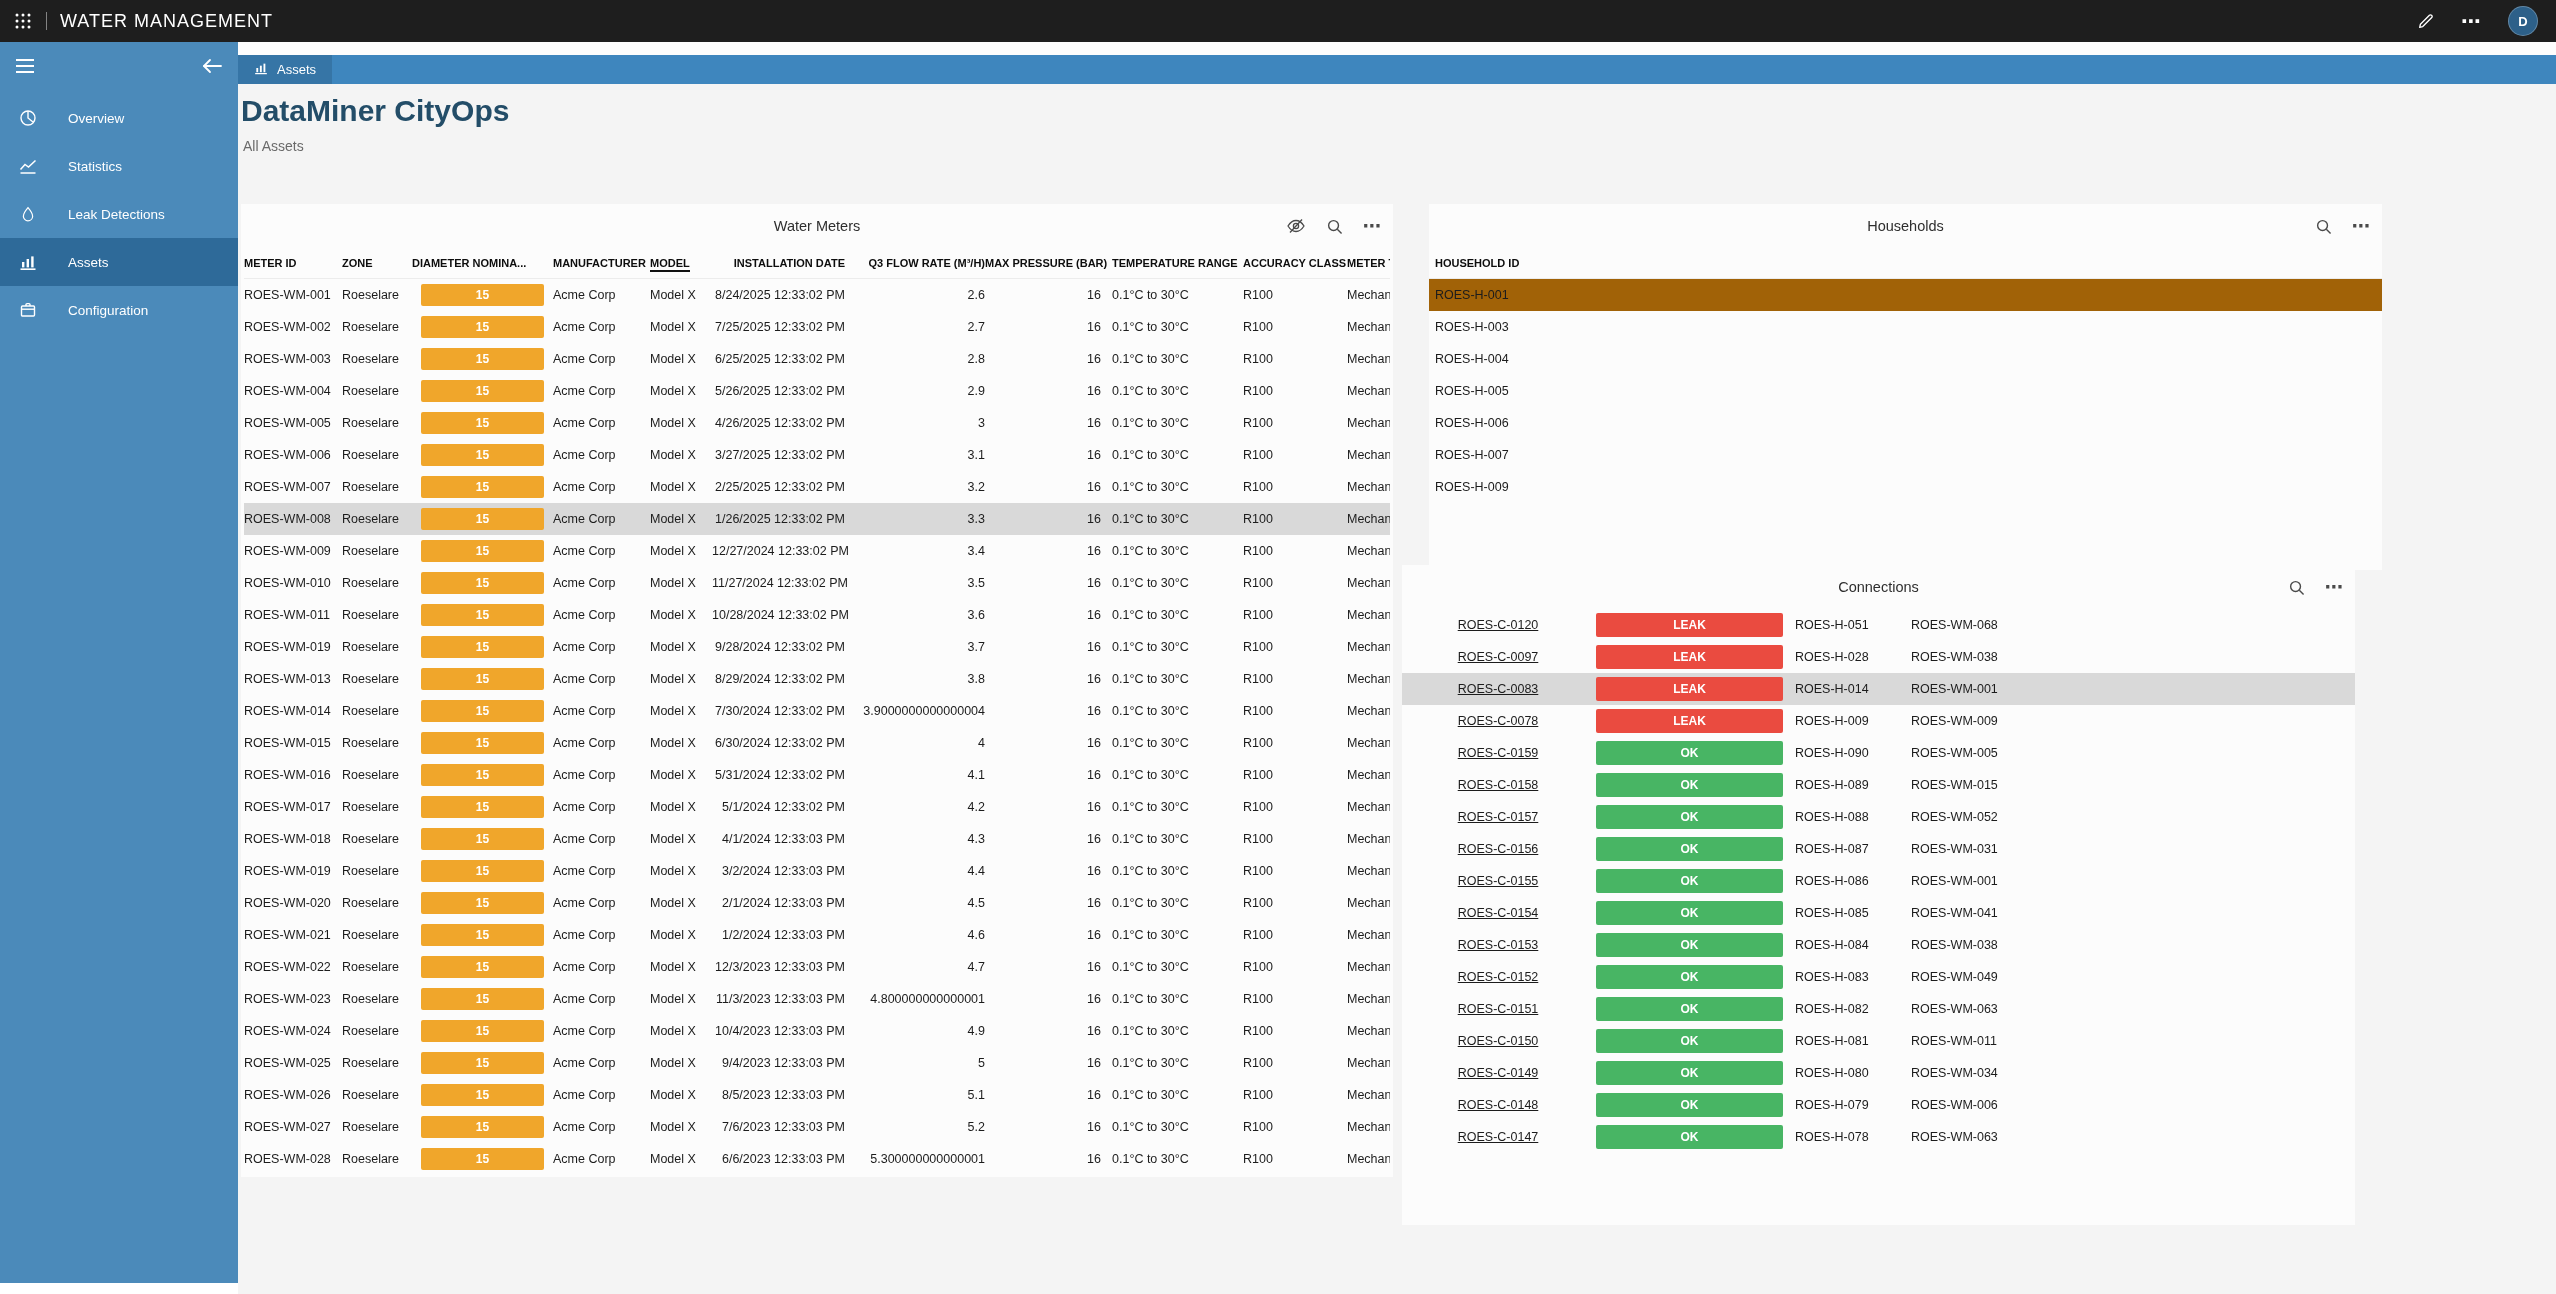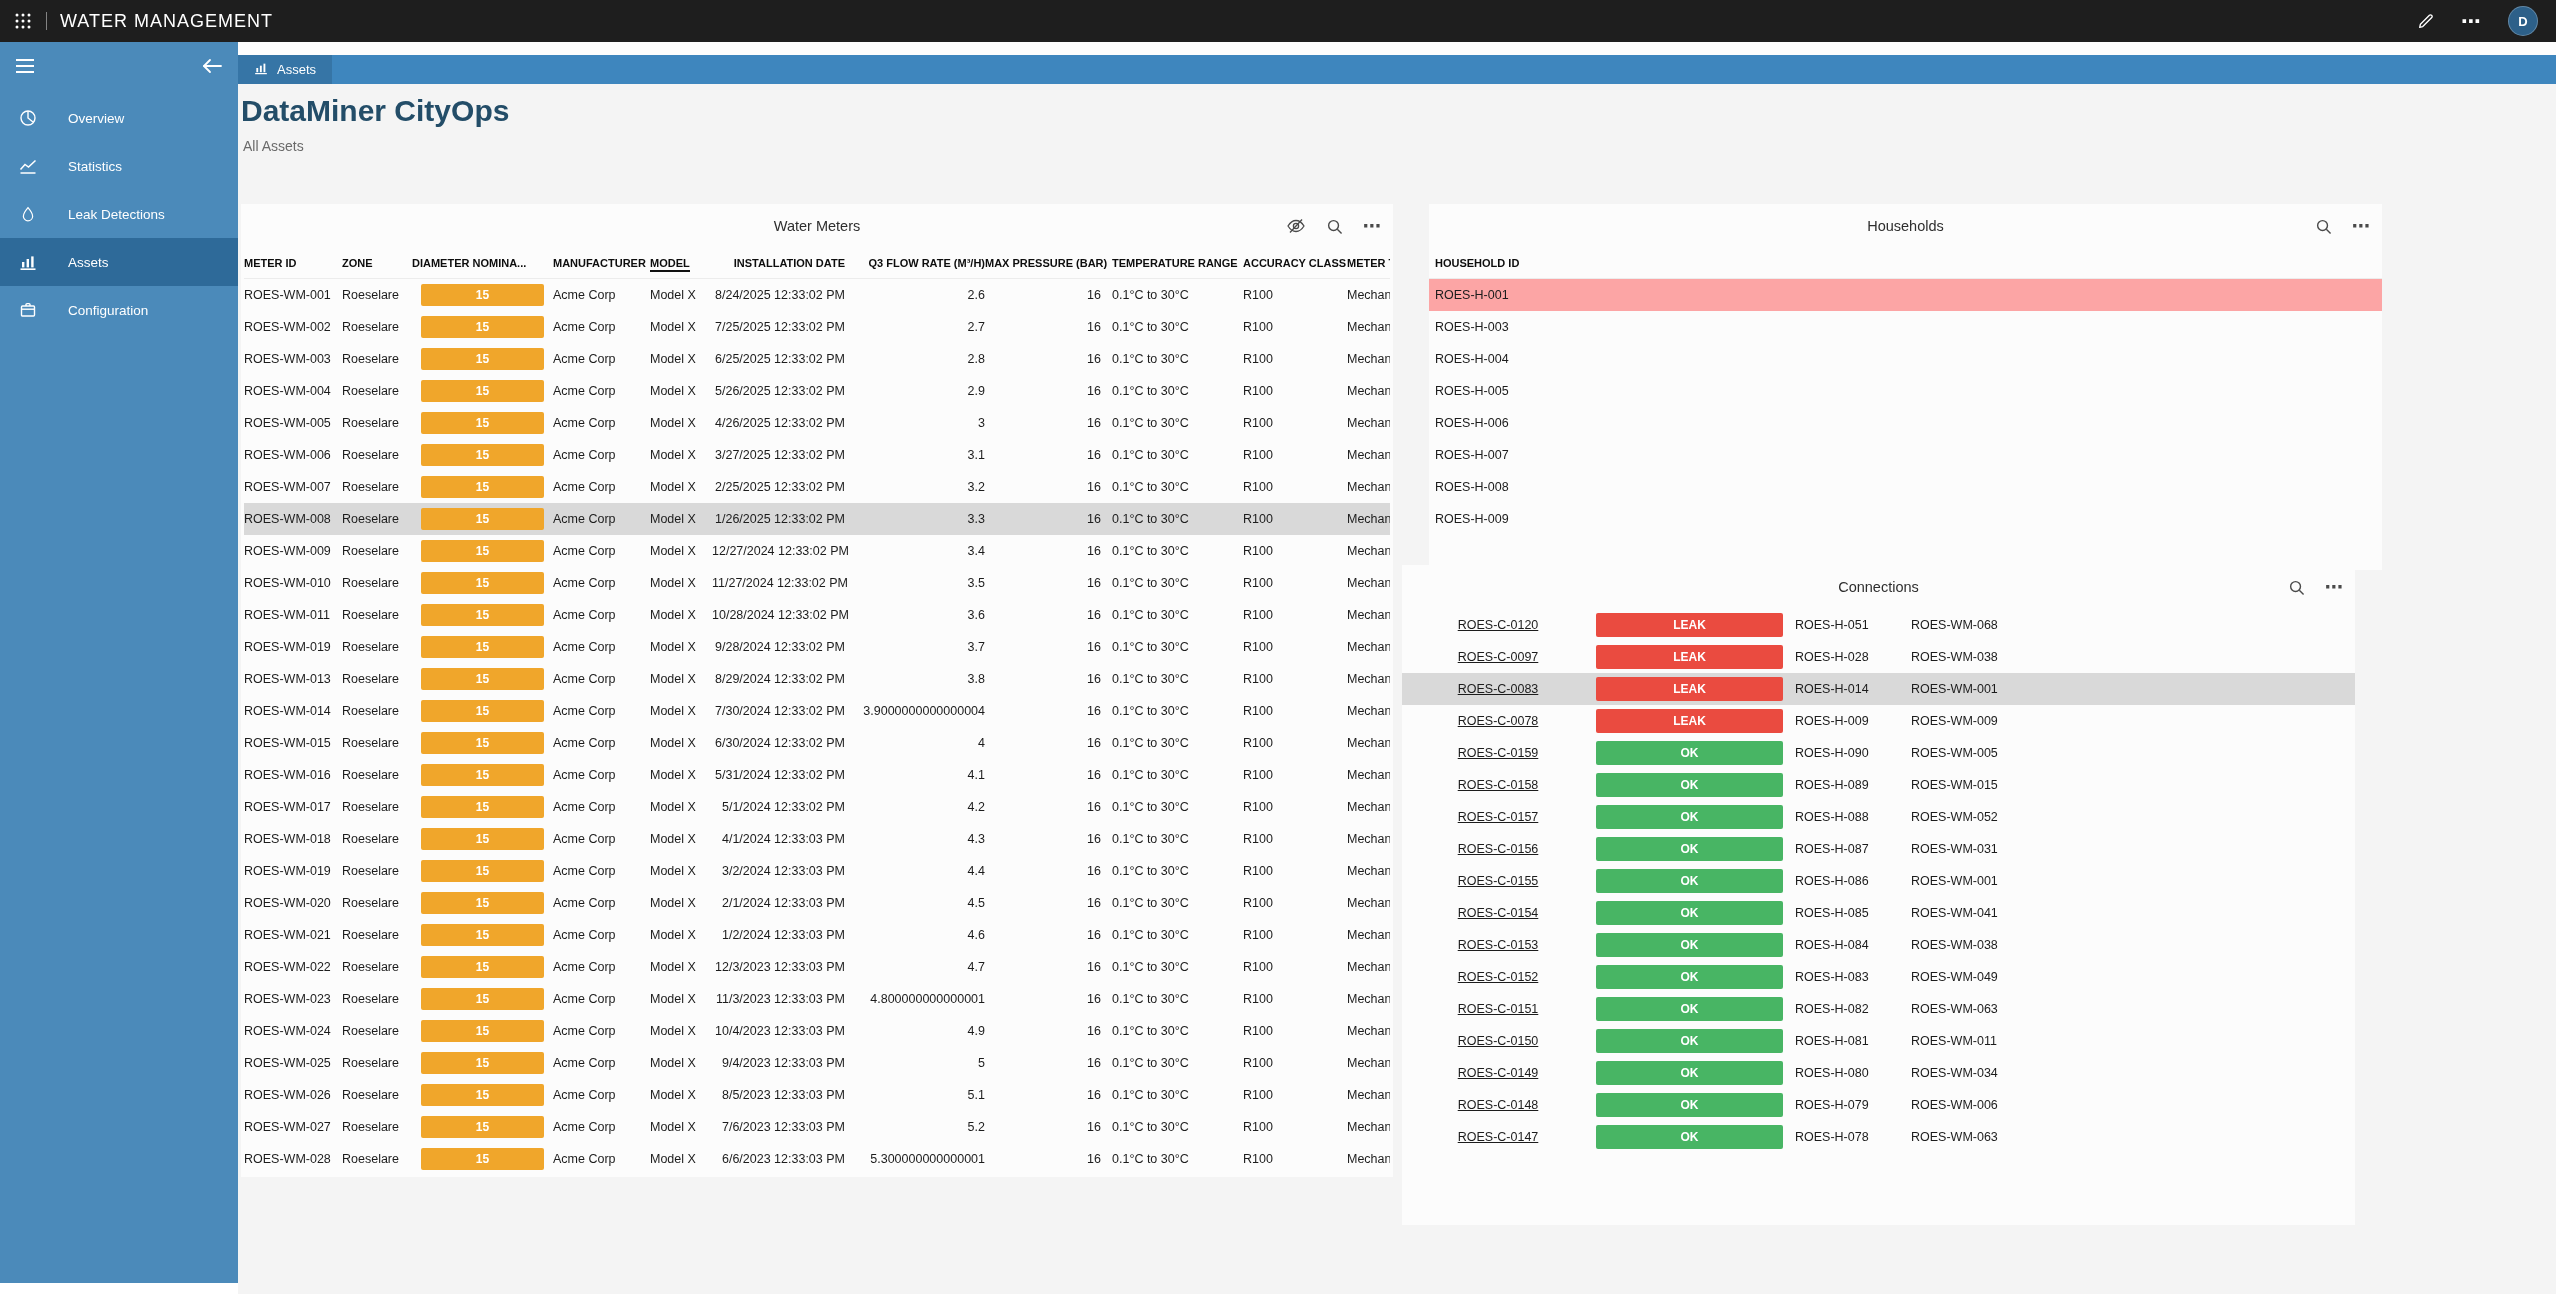--- a/index.html
+++ b/index.html
@@ -89,21 +89,21 @@
   .diam-badge {
     margin: 0 9px; height: 22px; border-radius: 2px;
     background: var(--badge-orange, #f0a62b); color: #fff;
     font-weight: bold; font-size: 12px;
     display: flex; align-items: center; justify-content: center;
   }
 
   
   .hh-row { height: 32px; display: flex; align-items: center; padding-left: 6px; font-size: 12.5px; }
   .hh-row.hh-head { height: 31px; font-weight: bold; font-size: 11px; color: #0d0d0d; border-bottom: 1px solid #ececec; }
-  .hh-row.selected { background: #fca5a5; }
+  .hh-row.selected { background: #a16207; }
 
   
   .cn-row {
     display: grid; grid-template-columns: 192px 191px 126px 1fr;
     align-items: center; height: 32px; font-size: 12.5px;
   }
   .cn-row.cn-head { height: 28px; font-weight: bold; font-size: 11px; color: #0d0d0d; border-bottom: 1px solid #ececec; }
   .cn-row .c0, .cn-row .c1 { text-align: center; }
   .cn-row .c2 { padding-left: 10px; text-align: left; }
   .cn-row .c3 { text-align: left; }
@@ -715,21 +715,20 @@
     </div>
     <div>
       <div class="hh-row hh-head" id="hh-head">HOUSEHOLD ID</div>
       <div id="hh-rows">
           <div class="hh-row selected">ROES-H-001</div>
           <div class="hh-row">ROES-H-003</div>
           <div class="hh-row">ROES-H-004</div>
           <div class="hh-row">ROES-H-005</div>
           <div class="hh-row">ROES-H-006</div>
           <div class="hh-row">ROES-H-007</div>
-          <div class="hh-row">ROES-H-008</div>
           <div class="hh-row">ROES-H-009</div>
         </div>
     </div>
   </section>
 
   <section class="panel panel-cn">
     <div class="panel-head">
       <div class="panel-title">Connections</div>
       <div class="panel-icons">
         <div class="picon">

